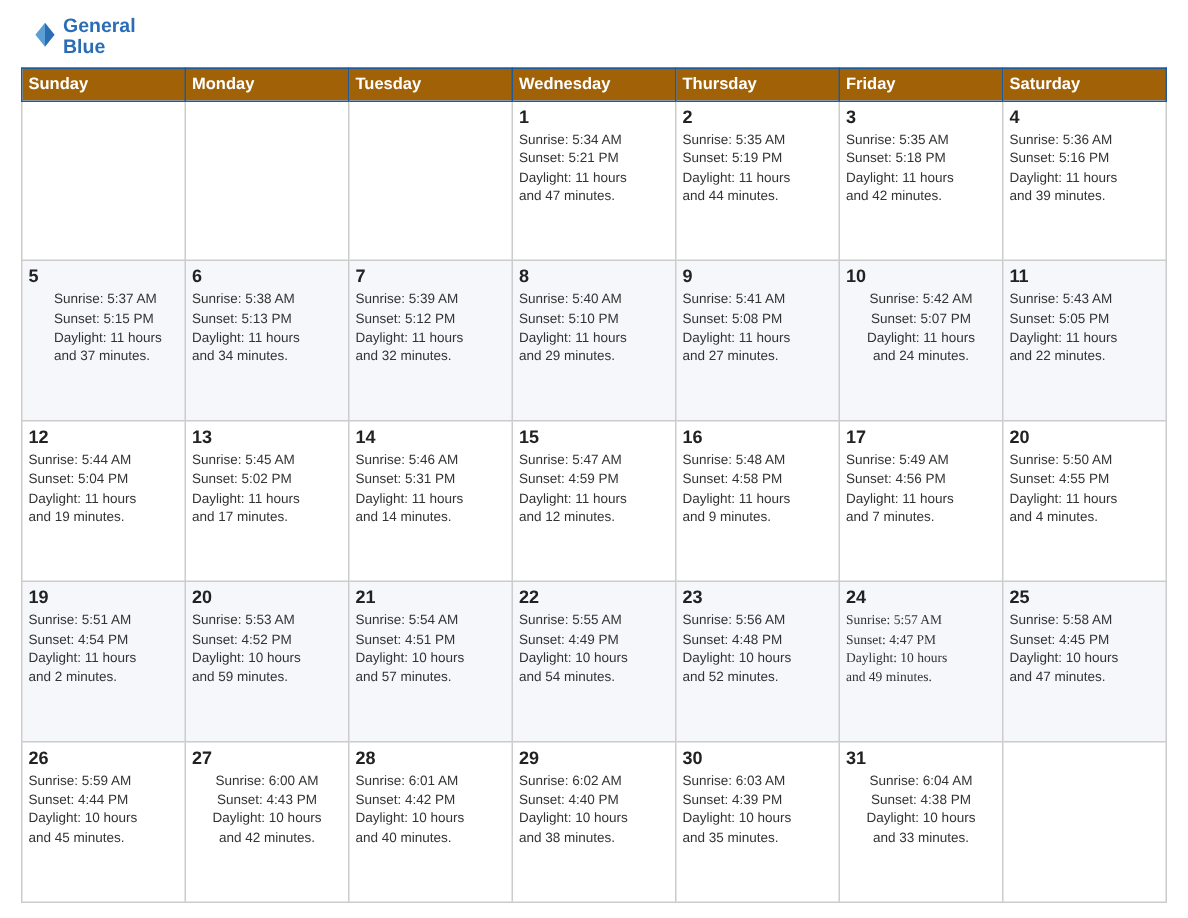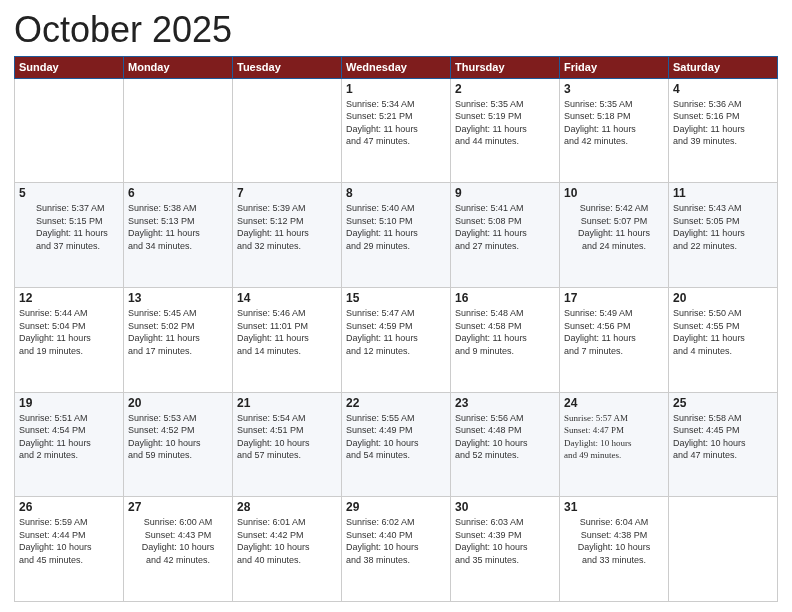--- a/index.html
+++ b/index.html
@@ -46,21 +46,21 @@
       color: #555;
     }
     .calendar {
       flex: 1;
       border: 1px solid #ccc;
       border-collapse: collapse;
       width: 100%;
       table-layout: fixed;
     }
     .calendar th {
-      background: #7f1d1d;
+      background: #a16207;
       color: #fff;
       font-size: 11px;
       font-weight: bold;
       padding: 4px 4px;
       text-align: left;
       border: 1px solid #1e5a9a;
     }
     .calendar td {
       border: 1px solid #ccc;
       vertical-align: top;
@@ -83,22 +83,33 @@
     .empty { background: #f9f9f9; }
     tr:nth-child(even) td { background: #f5f7fa; }
     tr:nth-child(odd) td { background: #ffffff; }
     th { height: 22px; }
   </style>
 </head>
 <body>
 
 <div class="page">
   <div class="header">
+    <div class="logo">
+      <svg class="logo-icon" viewBox="0 0 30 30">
+        <polygon points="20,4 28,14 20,24" fill="#2a6db5"></polygon>
+        <polygon points="20,4 12,14 20,24" fill="#5b9fd4"></polygon>
+      </svg>
+      <div>
+        <div style="font-size:13px;font-weight:bold;color:#1a1a2e;line-height:1.1">
+          <span style="color:#2a6db5">General</span>
+        </div>
+        <div style="font-size:13px;font-weight:bold;color:#2a6db5;line-height:1.1">Blue</div>
+      </div>
+    </div>
     <div class="title-section">
-      <div class="month-title">October 2025</div>
     </div>
   </div>
 
   <table class="calendar">
     <thead>
       <tr>
         <th>Sunday</th>
         <th>Monday</th>
         <th>Tuesday</th>
         <th>Wednesday</th>
@@ -203,21 +214,21 @@
           <td>
             <div class="day-num">13</div>
             <div class="day-info" style="white-space: pre-line;">Sunrise: 5:45 AM
 Sunset: 5:02 PM
 Daylight: 11 hours
 and 17 minutes.</div>
           </td>
           <td>
             <div class="day-num">14</div>
             <div class="day-info" style="white-space: pre-line;">Sunrise: 5:46 AM
-Sunset: 11:01 PM
+Sunset: 5:31 PM
 Daylight: 11 hours
 and 14 minutes.</div>
           </td>
           <td>
             <div class="day-num">15</div>
             <div class="day-info" style="white-space: pre-line;">Sunrise: 5:47 AM
 Sunset: 4:59 PM
 Daylight: 11 hours
 and 12 minutes.</div>
           </td>

